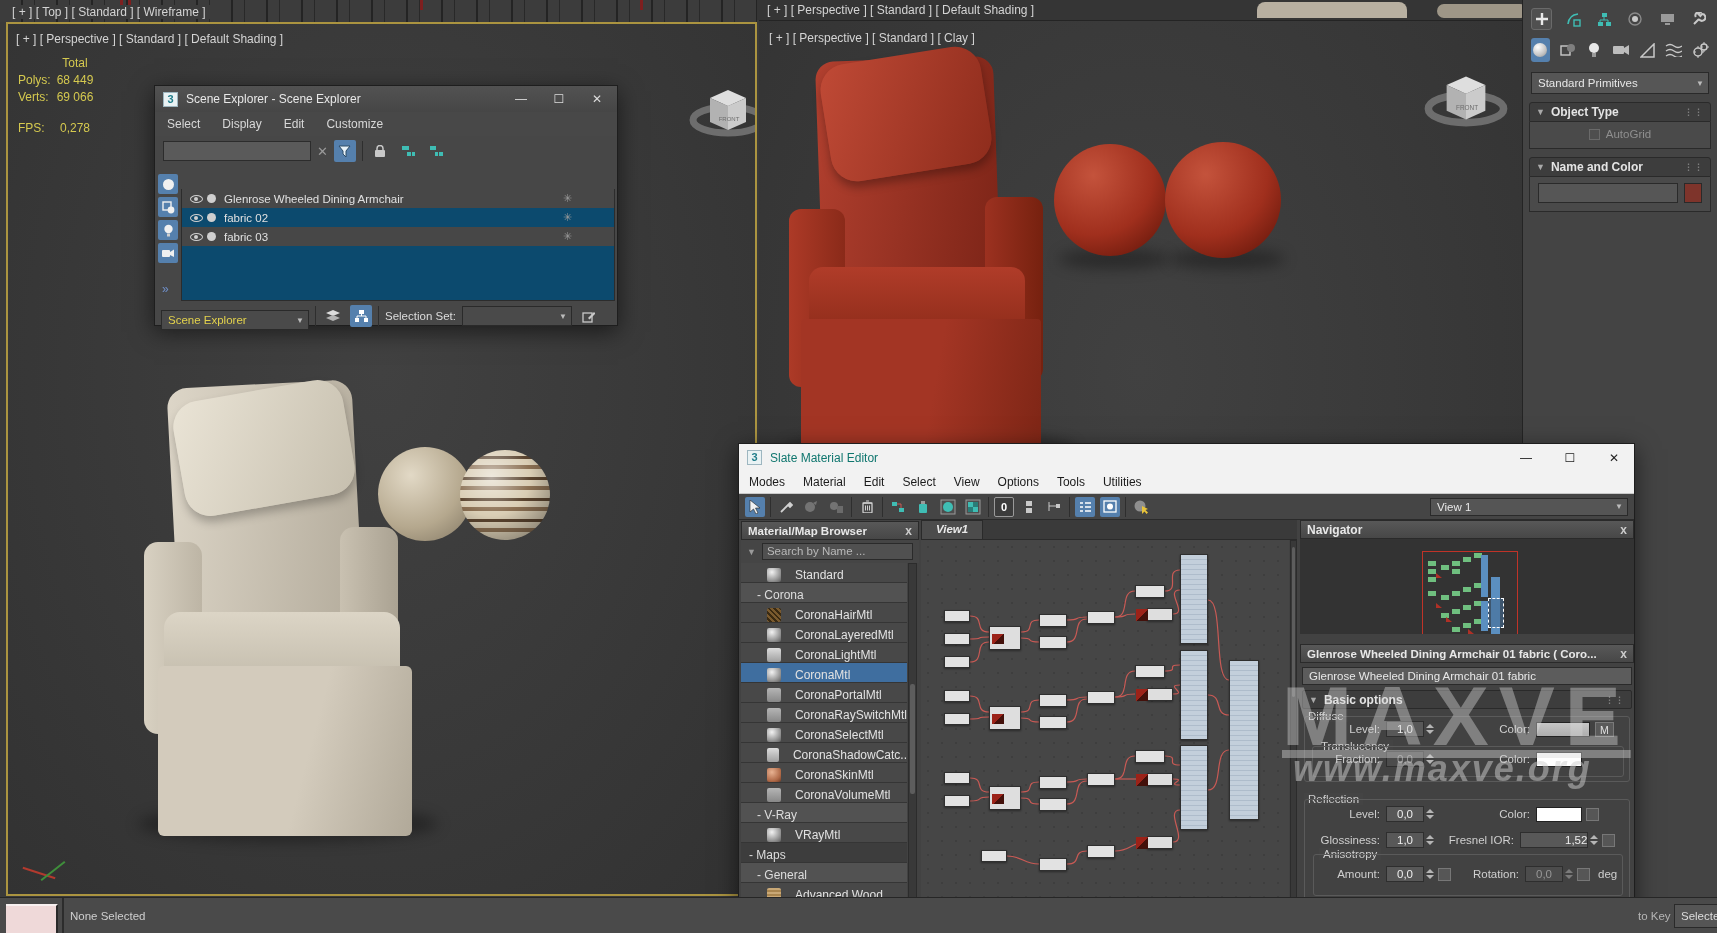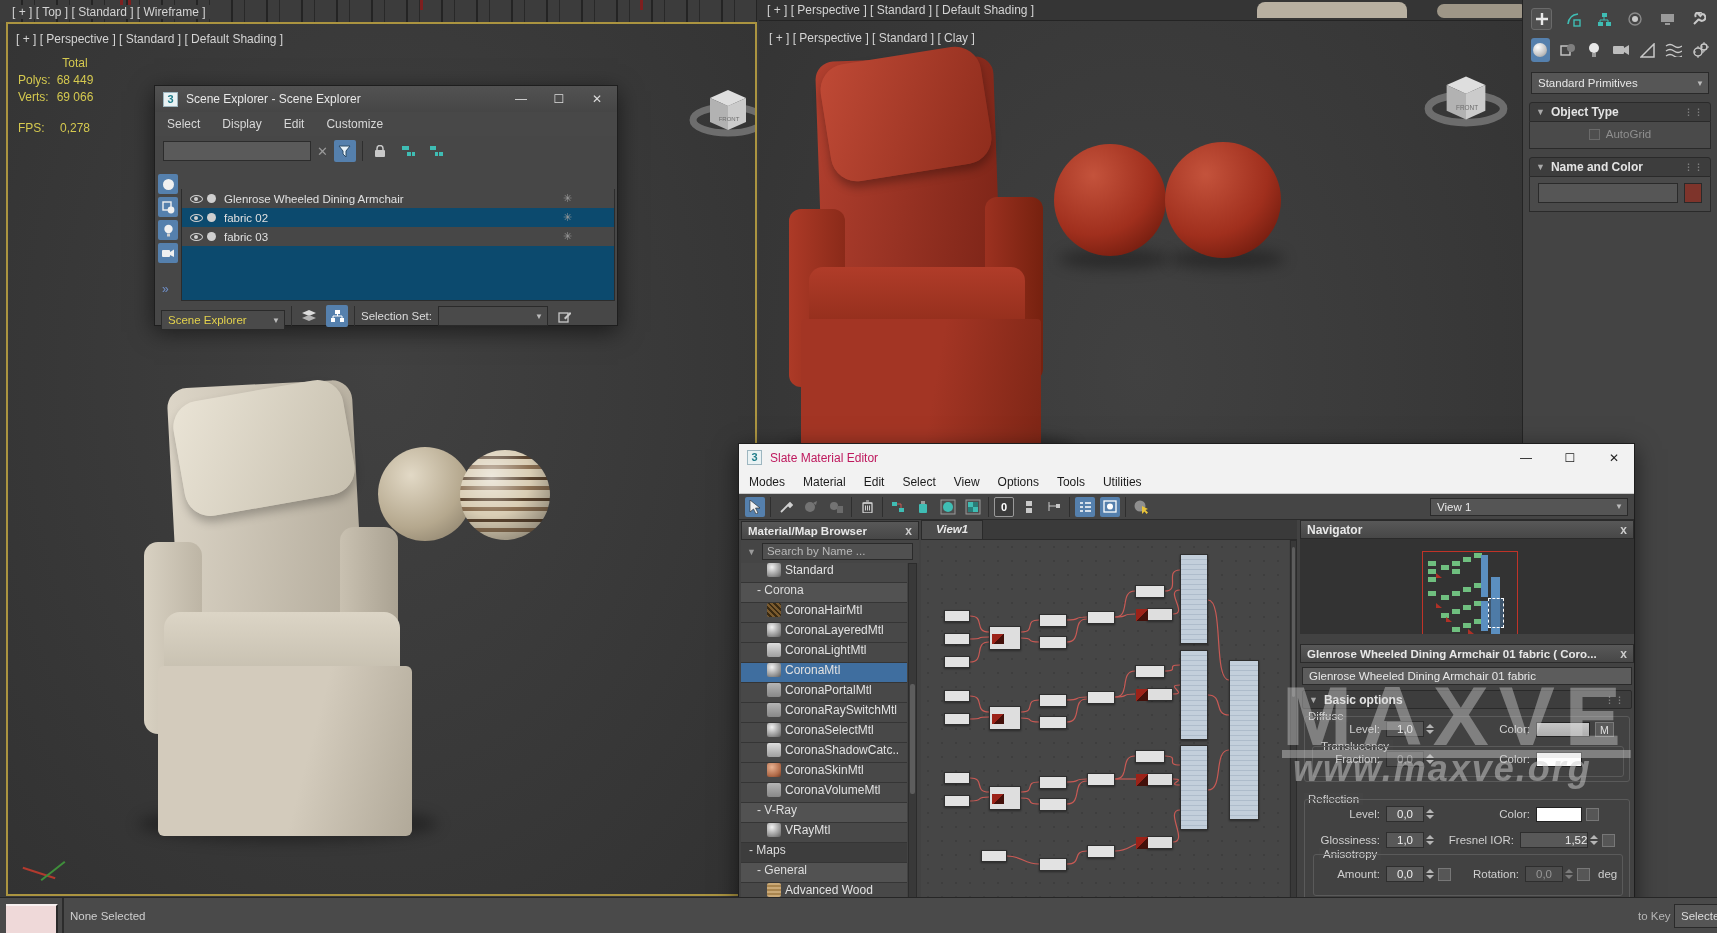--- a/index.html
+++ b/index.html
@@ -28,21 +28,21 @@
 
   
   .axis-x { position:absolute; width:34px; height:2px; background:#b23a2e; transform:rotate(18deg); }
   .axis-y { position:absolute; width:30px; height:2px; background:#3f8f3b; transform:rotate(-38deg); }
 
   
   .win { position:absolute; background:#474747; border:1px solid #1e1e1e; box-shadow:0 6px 22px rgba(0,0,0,.55); }
   .titlebar-dark { background:linear-gradient(#525252,#464646); height:26px; display:flex; align-items:center; padding:0 8px; gap:8px; }
   .titlebar-light { background:#f2f2f2; height:27px; display:flex; align-items:center; padding:0 8px; gap:8px; color:#1a1a1a; }
   .title-text { font-size:12px; color:#e8e8e8; flex:1; }
-  .titlebar-light .title-text { color:#be185d; }
+  .titlebar-light .title-text { color:#0f766e; }
   .max-logo { width:15px; height:15px; background:#e9f2f4; border:1px solid #9db6c0; color:#1f7d8a; font-weight:bold; font-size:11px; text-align:center; line-height:13px; }
   .winbtns { display:flex; gap:26px; padding-right:6px; font-size:12px; }
   .winbtn { cursor:default; color:#dcdcdc; width:12px; text-align:center; }
   .titlebar-light .winbtn { color:#222; }
 
   .menubar { display:flex; gap:22px; align-items:center; font-size:12px; }
   .menubar-dark { background:#484848; color:#d8d8d8; height:24px; padding:0 12px; }
   .menubar-light { background:#f2f2f2; color:#1b1b1b; height:23px; padding:0 10px; border-bottom:1px solid #c9c9c9; }
   .menu-item { cursor:default; }
 
@@ -87,21 +87,21 @@
 
   
   .sme-toolbar { position:absolute; left:0; right:0; background:#454545; border-bottom:1px solid #2a2a2a; display:flex; align-items:center; gap:5px; padding:0 6px; }
   .ticon { width:20px; height:20px; display:flex; align-items:center; justify-content:center; border-radius:2px; font-size:11px; color:#d0d0d0; }
   .ticon.on { background:#5580ad; }
   .panel-h { background:linear-gradient(#585858,#474747); border:1px solid #2a2a2a; font-weight:bold; font-size:12px; color:#e8e8e8; display:flex; align-items:center; padding:0 6px; }
   .panel-h .x { margin-left:auto; font-weight:bold; color:#ccc; }
   .mm-search { display:flex; align-items:center; gap:6px; background:#454545; padding:3px 6px; }
   .mm-input { flex:1; height:17px; background:#505050; border:1px solid #2a2a2a; color:#b9b9b9; font-size:11.5px; padding:0 4px; line-height:15px; }
   .mm-list { position:absolute; overflow:hidden; background:#3f3f3f; }
-  .mm-item { height:20px; display:flex; align-items:flex-start; gap:4px; font-size:12px; color:#e2e2e2; border-bottom:1px solid #353535; background:#484848; }
+  .mm-item { height:20px; display:flex; align-items:flex-end; gap:14px; font-size:12px; color:#e2e2e2; border-bottom:1px solid #353535; background:#484848; }
   .mm-item.grp { background:#525252; color:#ddd; }
   .mm-item.sec { background:#3d3d3d; color:#ddd; }
   .mm-item.sel { background:#3f6e9f; }
   .thumb { width:14px; height:14px; border-radius:2px; background:radial-gradient(circle at 35% 30%, #f0f0f0, #9a9a9a 60%, #5f5f5f); }
   .scroll { position:absolute; background:#393939; border:1px solid #2c2c2c; }
   .scroll .sthumb { position:absolute; left:1px; right:1px; background:#5d5d5d; border-radius:2px; }
 
   .node-tabstrip { position:absolute; background:#3a3a3a; border-bottom:1px solid #2a2a2a; display:flex; }
   .node-tab { background:#4c4c4c; border:1px solid #2a2a2a; border-bottom:none; color:#e8e8e8; font-size:11.5px; font-style:italic; font-weight:bold; padding:2px 14px; }
   .node-canvas { position:absolute; background:#464646; background-image:radial-gradient(#3e3e3e 1px, transparent 1px); background-size:14px 14px; overflow:hidden; }
@@ -444,21 +444,21 @@
       </div>
       <div class="se-row">
         <span class="eye"></span>
         <span class="dotball"></span>
         <span>fabric 03</span>
         <span class="frozencell">✳</span>
       </div>
     </div>
 
   <div class="se-footer" style="top:216px;">
-    <span class="dd" style="width:124px;margin-top:8px;">
+    <span class="dd" style="width:148px;margin-top:8px;">
       <span class="yellow">Scene Explorer</span>
       <span class="ddarrow">▼</span>
     </span>
     <span class="vdiv"></span>
     <span class="tbtn">
         <svg width="14" height="13">
           <polygon points="7,0 14,3 7,6 0,3" fill="#dcdcdc"></polygon>
           <polygon points="7,5 14,8 7,11 0,8" fill="#b3b3b3"></polygon>
         </svg>
       </span>

